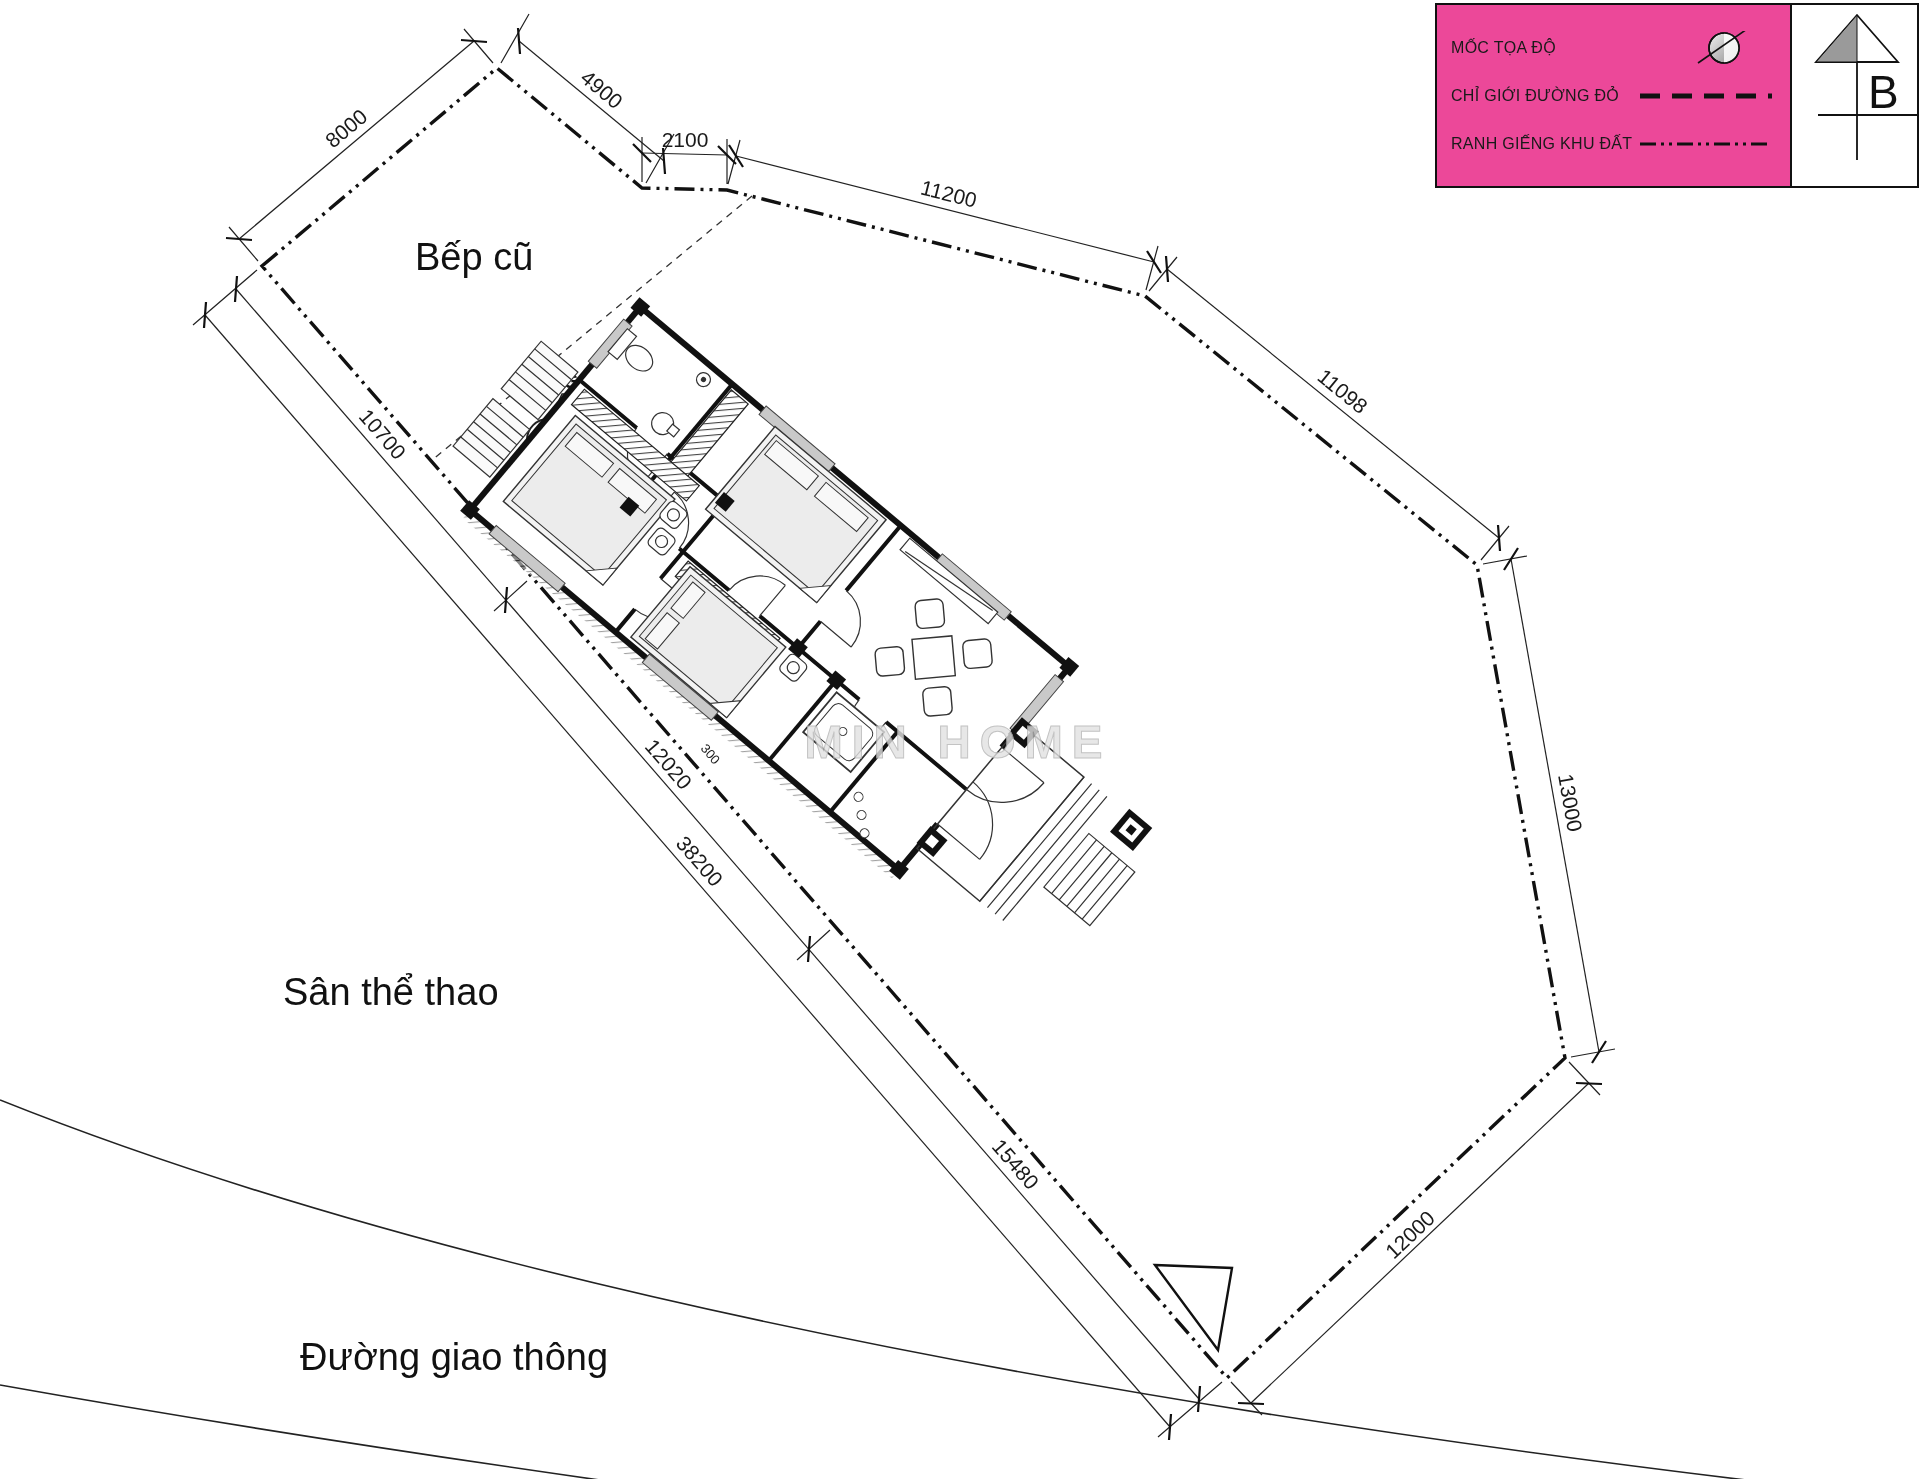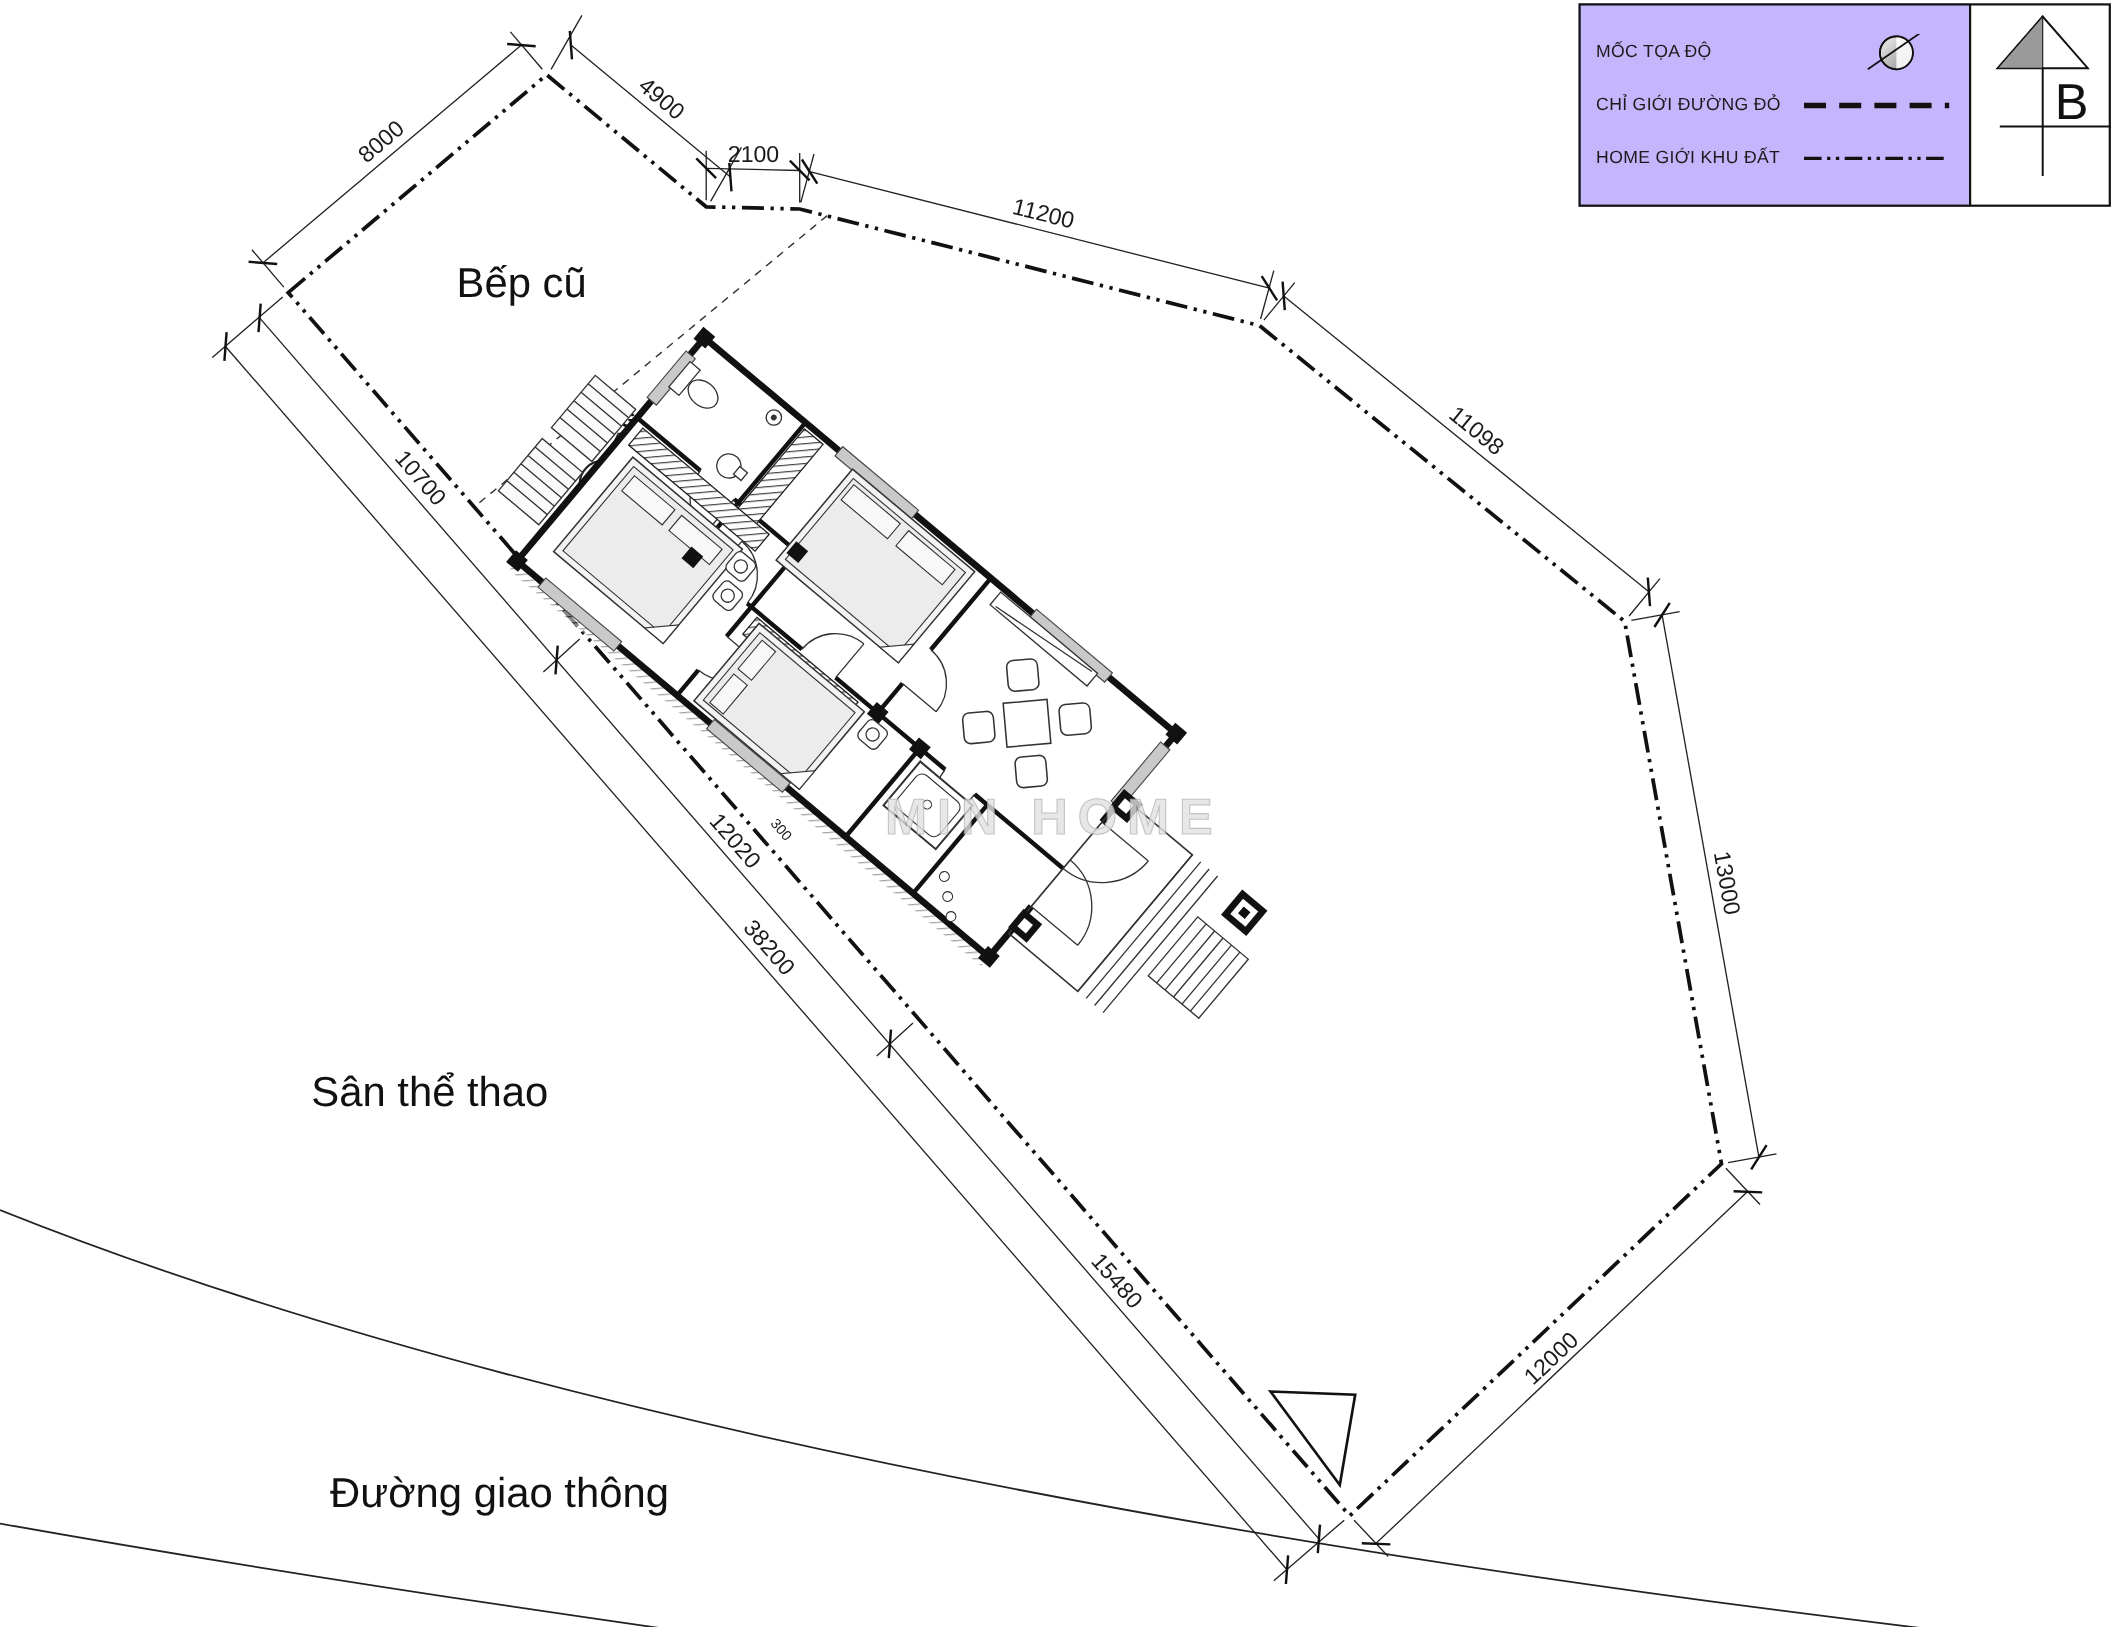--- a/index.html
+++ b/index.html
@@ -6,21 +6,21 @@
   #stage{position:relative;width:1919px;height:1479px;background:#fff;overflow:hidden;
          font-family:"Liberation Sans","DejaVu Sans",sans-serif;color:#1a1a1a;}
   #plan-svg{position:absolute;left:0;top:0;}
   .dim-label{font-size:21px;fill:#1a1a1a;}
   .dim-small{font-size:13px;fill:#1a1a1a;}
   .area-label{font-size:38px;fill:#111;}
   .well-label{font-size:20px;font-weight:600;letter-spacing:1px;fill:#111;}
   .watermark{font-size:46px;font-weight:bold;letter-spacing:9px;fill:#e2e2e2;stroke:#b5b5b5;stroke-width:1;opacity:.8;}
   
   #legend-box{position:absolute;left:1435px;top:3px;width:357px;height:185px;border:2px solid #111;
-              box-sizing:border-box;background:#c4b5fd;display:flex;flex-direction:column;justify-content:center;gap:14px;padding:26px 14px;}
+              box-sizing:border-box;background:#ec4899;display:flex;flex-direction:column;justify-content:center;gap:14px;padding:26px 14px;}
   .legend-row{display:flex;align-items:center;justify-content:space-between;height:34px;}
   .legend-label{font-size:16px;letter-spacing:.3px;white-space:nowrap;}
   .legend-sym{width:140px;height:34px;flex:0 0 140px;}
   #north-box{position:absolute;left:1790px;top:3px;width:129px;height:185px;border:2px solid #111;border-left:2px solid #111;
              box-sizing:border-box;background:#fff;}
 </style>
 </head>
 <body>
 
 <div id="stage">
@@ -281,21 +281,21 @@
   </div>
   <div class="legend-row">
     <span class="legend-label">CHỈ GIỚI ĐƯỜNG ĐỎ</span>
     <span class="legend-sym">
       <svg width="140" height="34" viewBox="0 0 140 34">
         <line x1="4" y1="17" x2="136" y2="17" stroke="#111" stroke-width="5" stroke-dasharray="20 12"></line>
       </svg>
     </span>
   </div>
   <div class="legend-row">
-    <span class="legend-label">HOME GIỚI KHU ĐẤT</span>
+    <span class="legend-label">RANH GIẾNG KHU ĐẤT</span>
     <span class="legend-sym">
       <svg width="140" height="34" viewBox="0 0 140 34">
         <line x1="4" y1="17" x2="136" y2="17" stroke="#111" stroke-width="3" stroke-dasharray="16 5 3 5 3 5"></line>
       </svg>
     </span>
   </div>
 </div>
 
 <div id="north-box">
   <svg width="127" height="181" viewBox="0 0 127 181">

